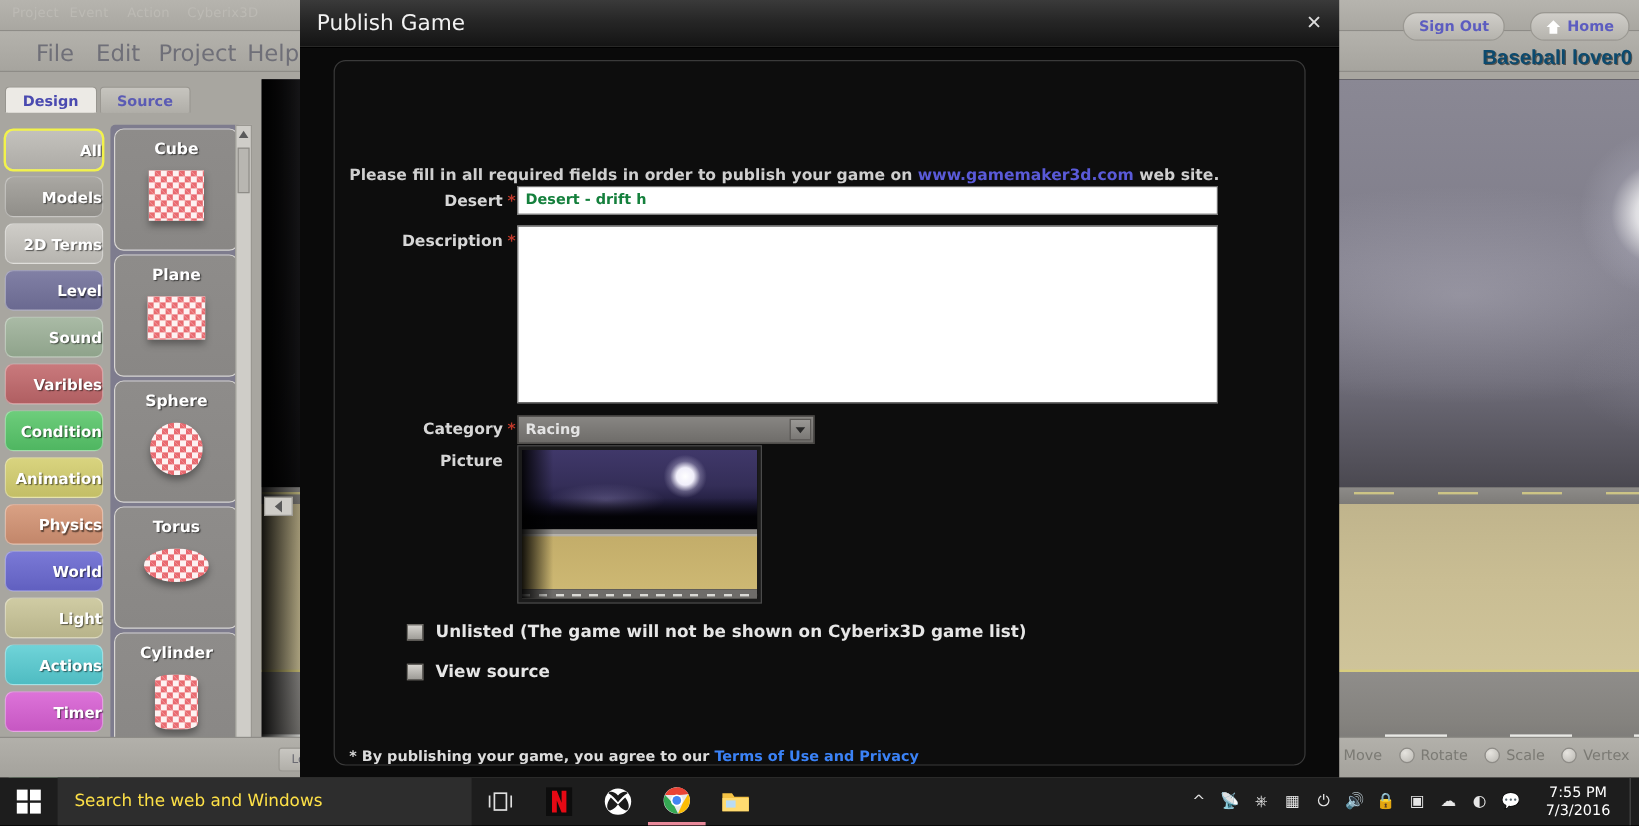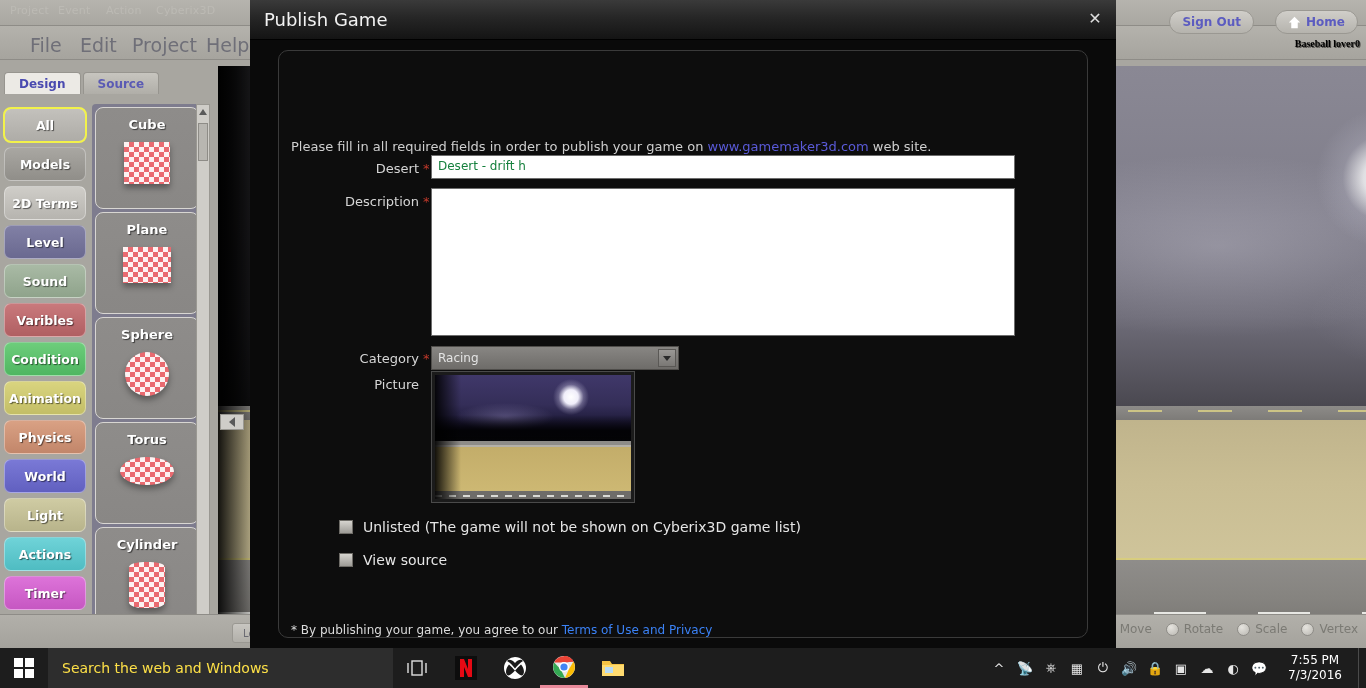--- a/index.html
+++ b/index.html
@@ -86,42 +86,42 @@
   }
   .hdr-btn {
     position: absolute; top: 10px; height: 24px;
     background: linear-gradient(180deg,#d0cec9,#b5b3ad);
     border: 1px solid #9a9892; border-radius: 12px;
     color: #5c5cc0; font-size: 12px; font-weight: bold;
     display: flex; align-items: center; justify-content: center; gap: 5px;
     padding: 0 12px; font-family: "DejaVu Sans", sans-serif;
   }
   .username {
-    position: absolute; right: 6px; top: 38px; font-size: 10px; font-weight: bold;
-    color: #000000; text-shadow: 1px 1px 0 #55534e;
-    font-family: Liberation Serif, serif;
+    position: absolute; right: 6px; top: 38px; font-size: 17px; font-weight: bold;
+    color: #0c4a6e; text-shadow: 1px 1px 0 #55534e;
+    font-family: Liberation Sans, sans-serif;
   }
 
   
   .tabs { position: absolute; left: 4px; top: 72px; display: flex; gap: 2px; }
   .tab {
     height: 22px; padding: 0 14px; font-size: 12px; font-weight: bold;
     color: #5b5bb4; display: flex; align-items: center;
     background: linear-gradient(180deg,#c7c5bf,#b0aea8);
     border: 1px solid #97958f; border-bottom: none;
     border-radius: 4px 4px 0 0; font-family: "DejaVu Sans", sans-serif;
   }
   .tab.active { background: #eceae5; color: #4a4ab0; }
 
   
   .catcol { position: absolute; left: 4px; top: 108px; width: 82px; }
   .catbtn {
     width: 82px; height: 34px; margin-bottom: 5px;
     border-radius: 7px; border: 1px solid rgba(255,255,255,.35);
-    display: flex; align-items: center; justify-content: center;
+    display: flex; align-items: center; justify-content: flex-end;
     font-size: 12.5px; font-weight: bold; color: #fff;
     text-shadow: 1px 1px 1px rgba(0,0,0,.55);
     font-family: "DejaVu Sans", sans-serif;
   }
   .catbtn.sel { outline: 2px solid #f2f24a; outline-offset: -1px; }
 
   
   .palette {
     position: absolute; left: 92px; top: 104px; width: 110px; height: 540px;
     background: #7e7c8e; border-radius: 4px; overflow: hidden;
@@ -208,20 +208,21 @@
   }
   .modal-body {
     position: absolute; left: 250px; top: 40px; width: 866px; height: 608px;
     background: #0a0a0a;
   }
   .modal-panel {
     position: absolute; left: 28px; top: 10px; width: 810px; height: 588px;
     background: #0d0d0d;
     border: 1px solid #3a3a3a;
     border-radius: 10px;
+    font-weight: bold;
   }
   .intro {
     position: absolute; left: 12px; top: 88px; width: 786px;
     font-size: 13px; color: #cfcfcf; font-family: "DejaVu Sans", sans-serif;
     white-space: nowrap;
   }
   .intro a { color: #5a5ad8; text-decoration: none; }
 
   .row-label {
     position: absolute; text-align: right; font-size: 13px; color: #d6d6d6;

